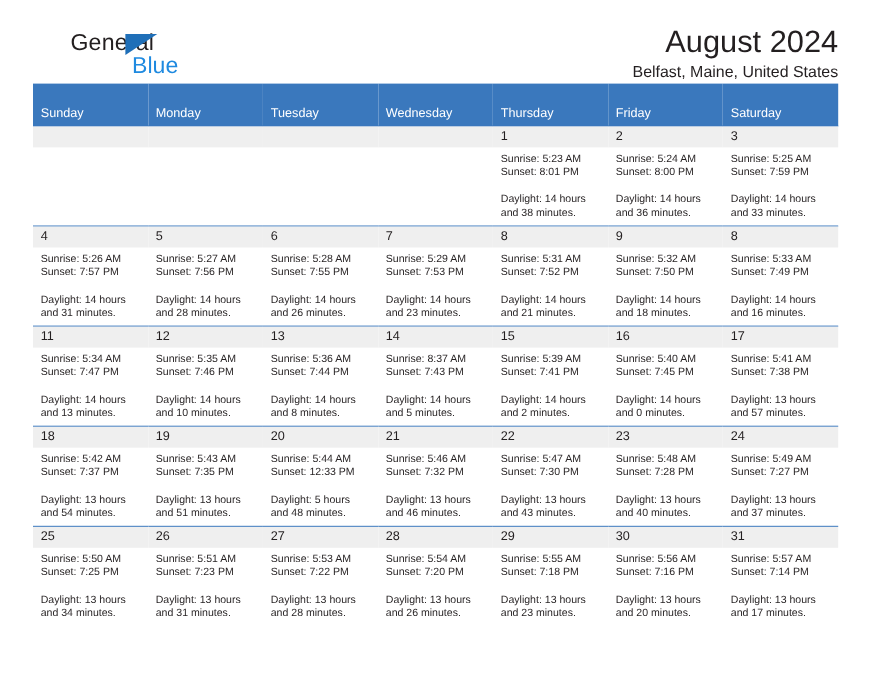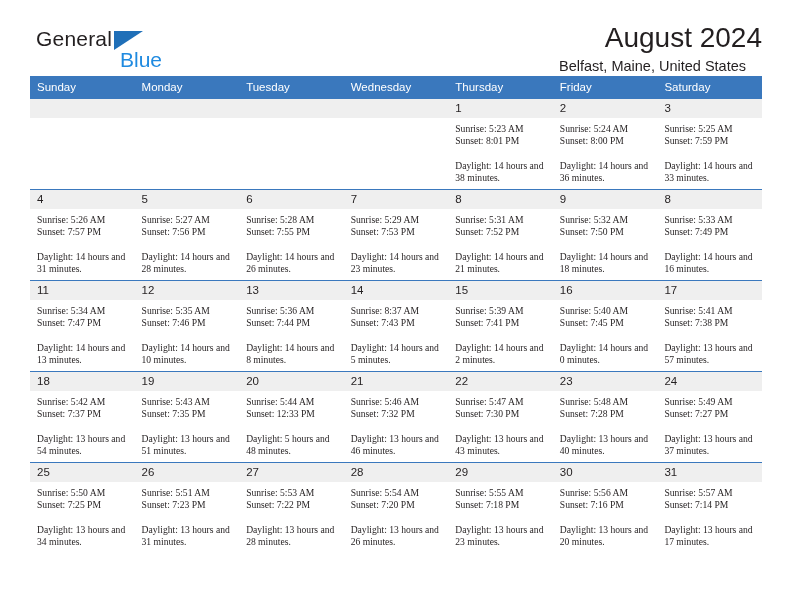--- a/index.html
+++ b/index.html
@@ -36,20 +36,21 @@
     height: 48px;
   }
   .logo-row1 {
     display: block;
     font-size: 21px;
     letter-spacing: .2px;
     color: #231f20;
     line-height: 22px;
     position: relative;
     white-space: nowrap;
+    margin-left: 28px;
   }
   .logo-tri {
     position: absolute;
     left: 78px;
     top: 3px;
     width: 0;
     height: 0;
     border-left: 29px solid #1f6fb8;
     border-bottom: 19px solid transparent;
   }
@@ -65,42 +66,42 @@
     position: absolute;
     right: 0;
     top: 22px;
     font-size: 28px;
     color: #231f20;
     text-align: right;
     white-space: nowrap;
   }
   .subtitle {
     position: absolute;
-    right: 16px;
+    right: 0;
     top: 58px;
     font-size: 14.5px;
     color: #231f20;
     text-align: right;
     white-space: nowrap;
   }
 
   
   .calendar {
     margin: 0 30px;
     width: 732px;
     border-collapse: collapse;
     table-layout: fixed;
   }
   .calendar th {
     background: #3a78bd;
     color: #ffffff;
     font-size: 11.5px;
     font-weight: normal;
     text-align: left;
-    padding: 5px 0 5px 7px;
+    padding: 21px 0 5px 7px;
     height: 11px;
     border: none;
   }
   .calendar td {
     vertical-align: top;
     padding: 0;
     border: none;
     width: 104.57px;
     height: 90px;
     background: #ffffff;
@@ -122,21 +123,20 @@
     line-height: 13px;
   }
   .cell.empty .daynum {
     color: transparent;
   }
   .info {
     padding: 5px 7px 0 7px;
     font-size: 9.6px;
     line-height: 12.4px;
     color: #231f20;
-    font-family: Liberation Serif, serif;
   }
   .info div { white-space: nowrap; }
   .info .wrap { white-space: normal; margin-top: 12px; }
 </style>
 </head>
 <body>
 
 <div class="page">
 
   <div class="top">

